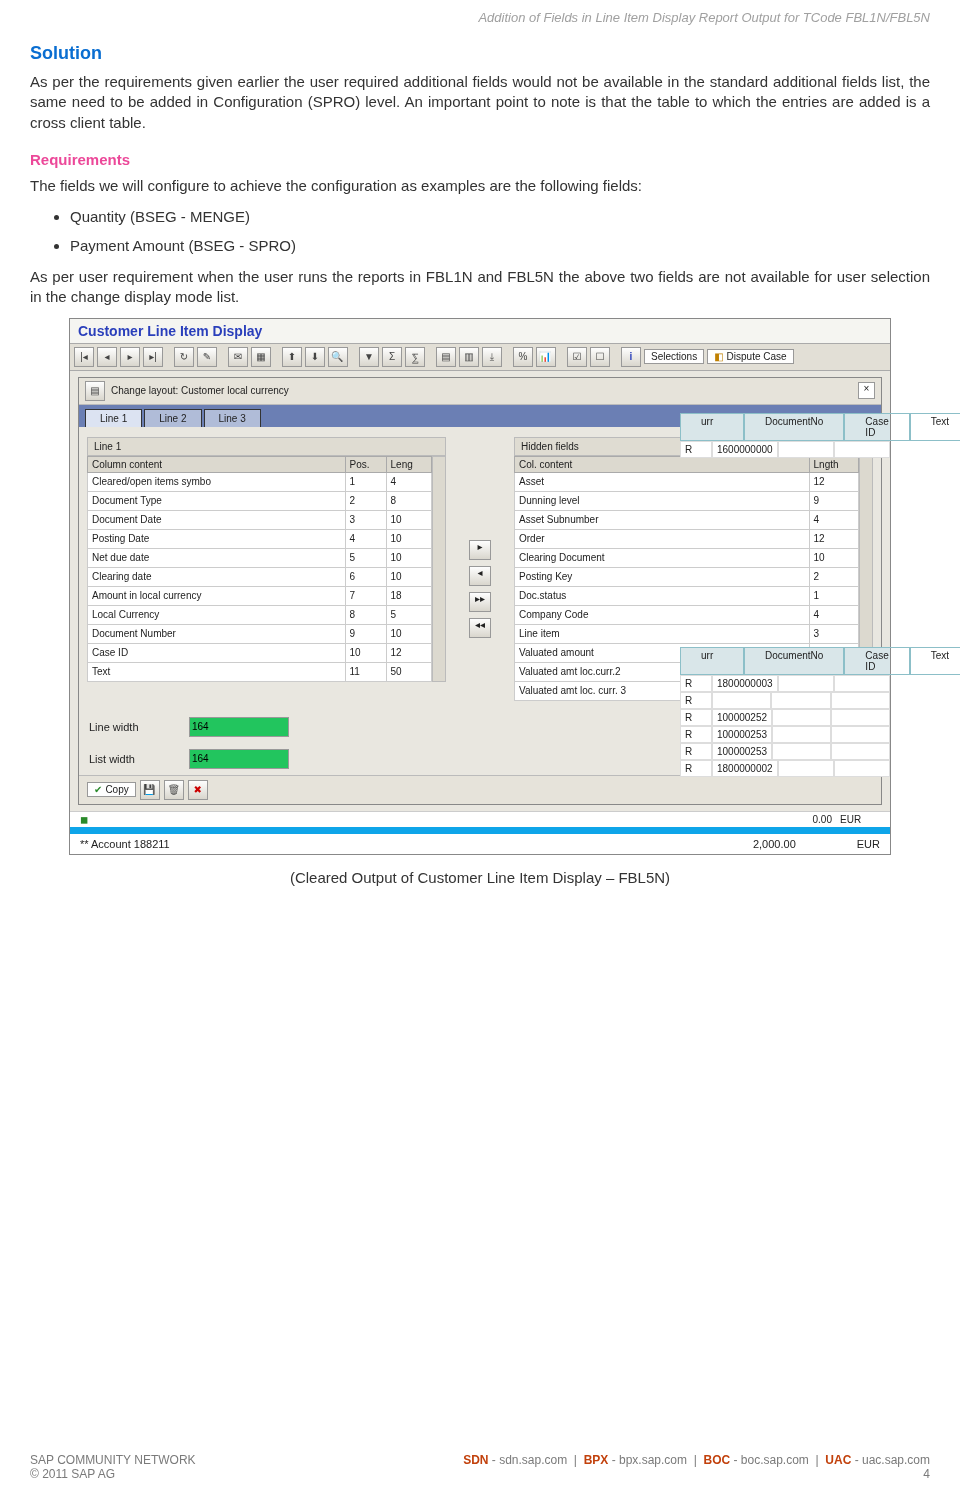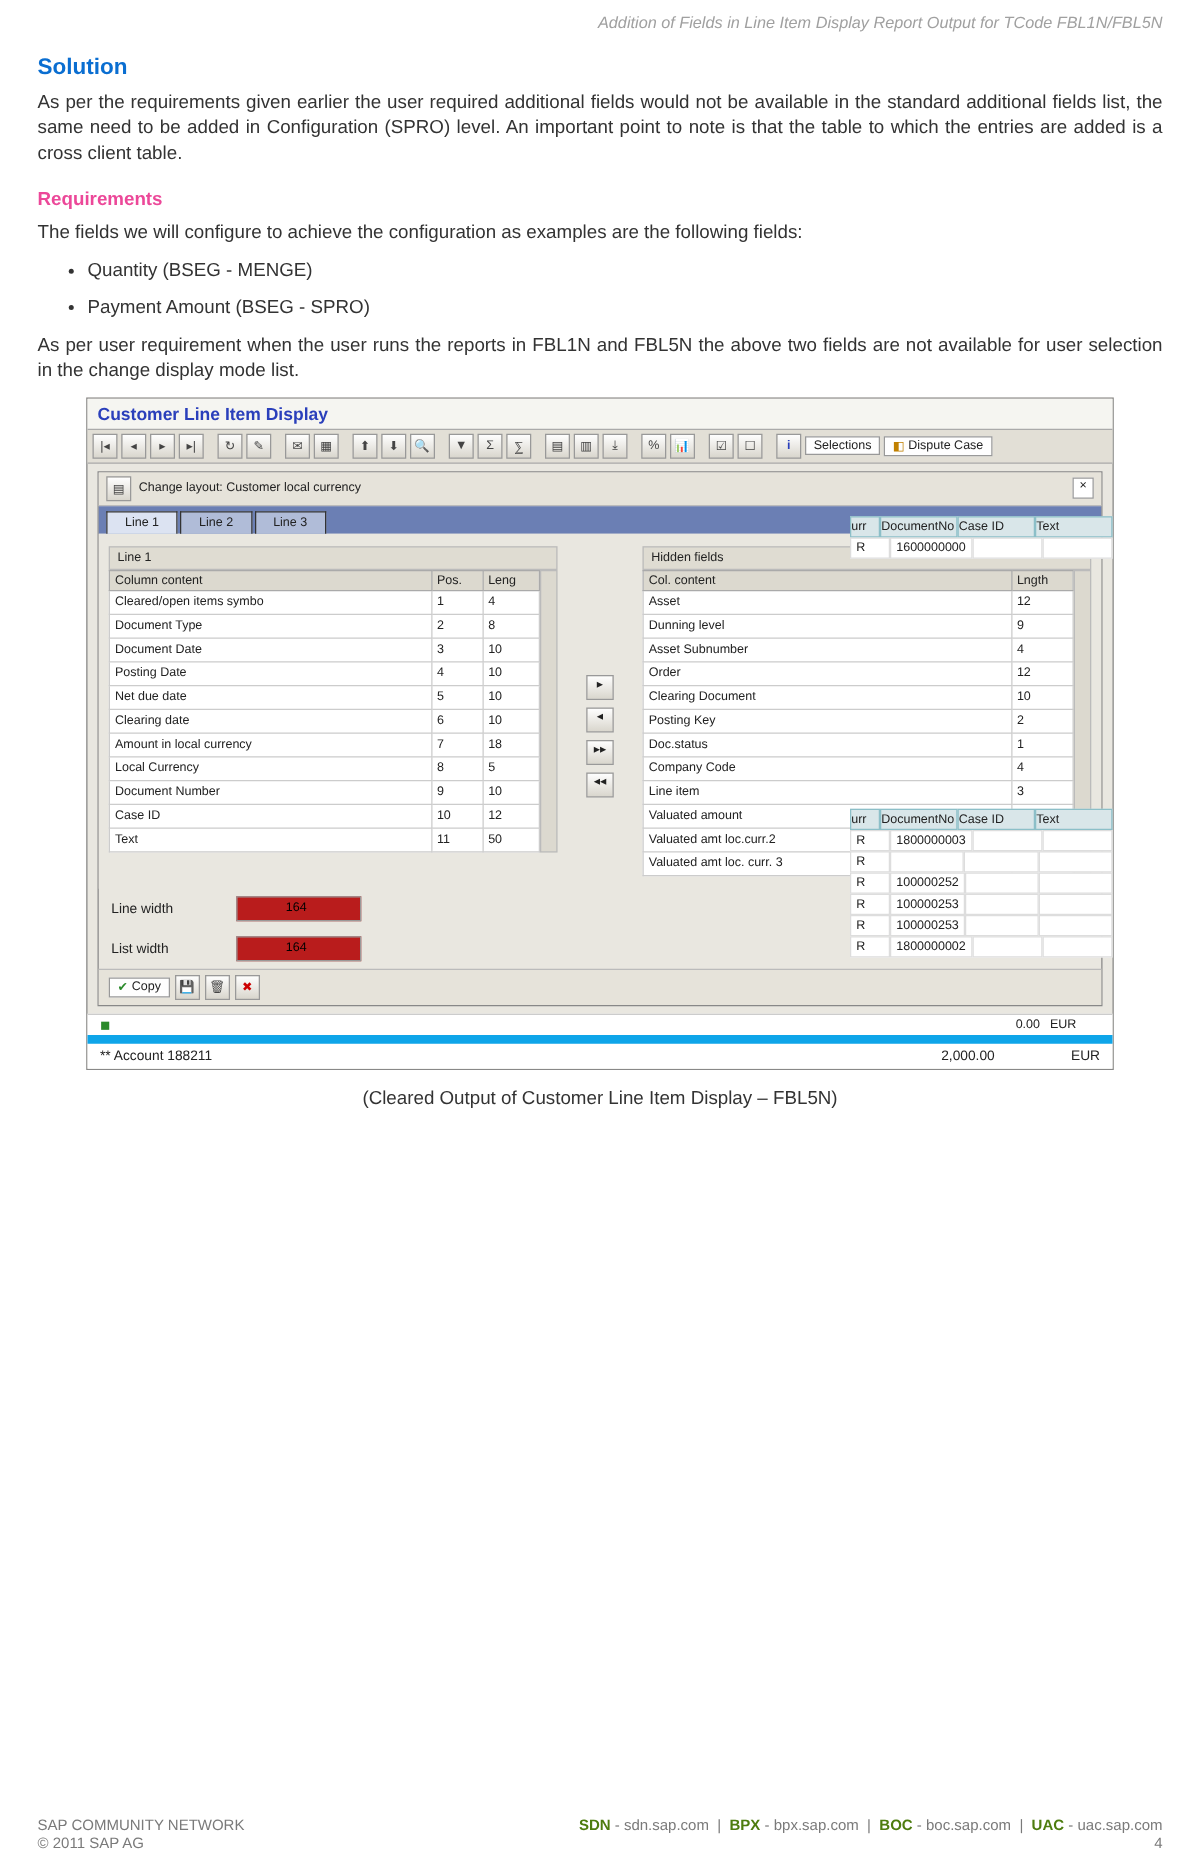--- a/index.html
+++ b/index.html
@@ -25,31 +25,31 @@
   .dlg-inner{display:flex;gap:22px;padding:10px 8px;background:#e9e7e0}
   .panel{flex:1}
   .panel-title{background:#dfdcd2;border:1px solid #bbb;padding:3px 6px;font-size:10px}
   table.grid{border-collapse:collapse;width:100%;background:#fff;font-size:10px}
   table.grid th{background:#dcd9cf;border:1px solid #aaa;padding:2px 4px;text-align:left;font-weight:normal}
   table.grid td{border:1px solid #ccc;padding:2px 4px;height:14px}
   .mover{width:24px;display:flex;flex-direction:column;gap:6px;justify-content:center;align-items:center;padding-top:40px}
   .mover .mb{width:20px;height:18px;border:1px solid #999;background:linear-gradient(#fefefe,#d9d6cd);font-size:10px;text-align:center}
   .side-scroll{width:13px;background:#dcd9cf;border:1px solid #bbb}
   .row-line{display:flex;align-items:center;gap:10px;padding:6px 10px}
-  .row-line input{width:90px;border:1px solid #999;background:#b91c1c;height:16px;font-size:10px;text-align:center;padding-right:6px}
+  .row-line input{width:90px;border:1px solid #999;background:#22c55e;height:16px;font-size:10px;text-align:left;padding-right:6px}
   .bottom-bar{display:flex;gap:4px;padding:4px 8px;border-top:1px solid #bbb;background:#e6e3da;align-items:center}
   .hdr-row{display:flex;background:#d9e6e9}
-  .hdr-cell{border:1px solid #8cbfc8;padding:2px 0;font-size:10px;flex:1}
+  .hdr-cell{border:1px solid #8cbfc8;padding:2px 20px;font-size:10px;flex:1}
   .data-row{display:flex;background:#fff}
   .data-cell{border:1px solid #ddd;padding:2px 4px;font-size:10px;flex:1}
   .acct-row{background:#fff;border-top:7px solid #0ea5e9;padding:4px 10px;font-size:11px;display:flex;gap:61px}
   .caption{text-align:center;font-size:15px;margin-top:14px}
   .footer{position:absolute;bottom:10px;left:30px;right:30px;font-size:12px;color:#7a7a7a}
   .footer .l1{display:flex;justify-content:space-between}
-  .footer b{color:#4d7c0f}
+  .footer b{color:#c2410c}
 </style>
 </head>
 <body>
 
 <div class="page">
   <div class="top-header">Addition of Fields in Line Item Display Report Output for TCode FBL1N/FBL5N</div>
 
   <h2 class="solution">Solution</h2>
   <p>As per the requirements given earlier the user required additional fields would not be available in the standard additional fields list, the same need to be added in Configuration (SPRO) level. An important point to note is that the table to which the entries are added is a cross client table.</p>
 

